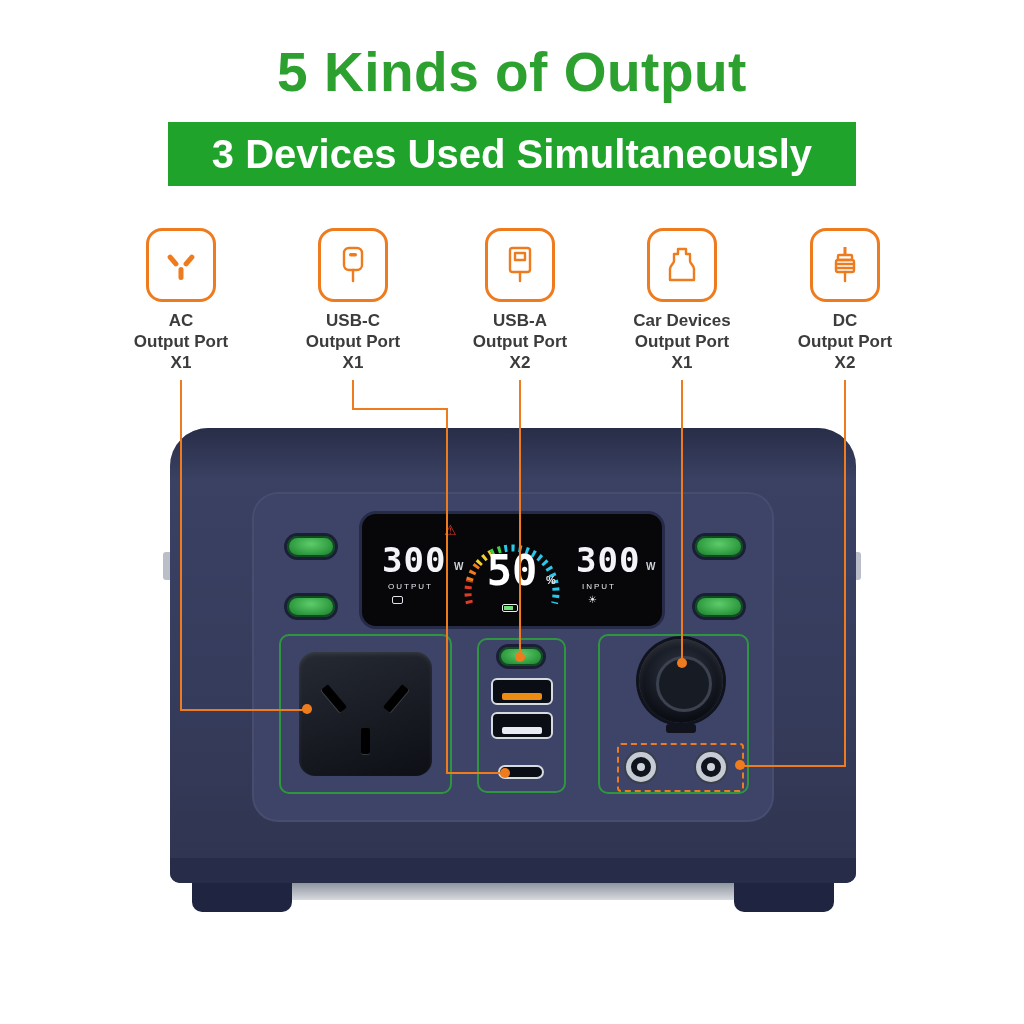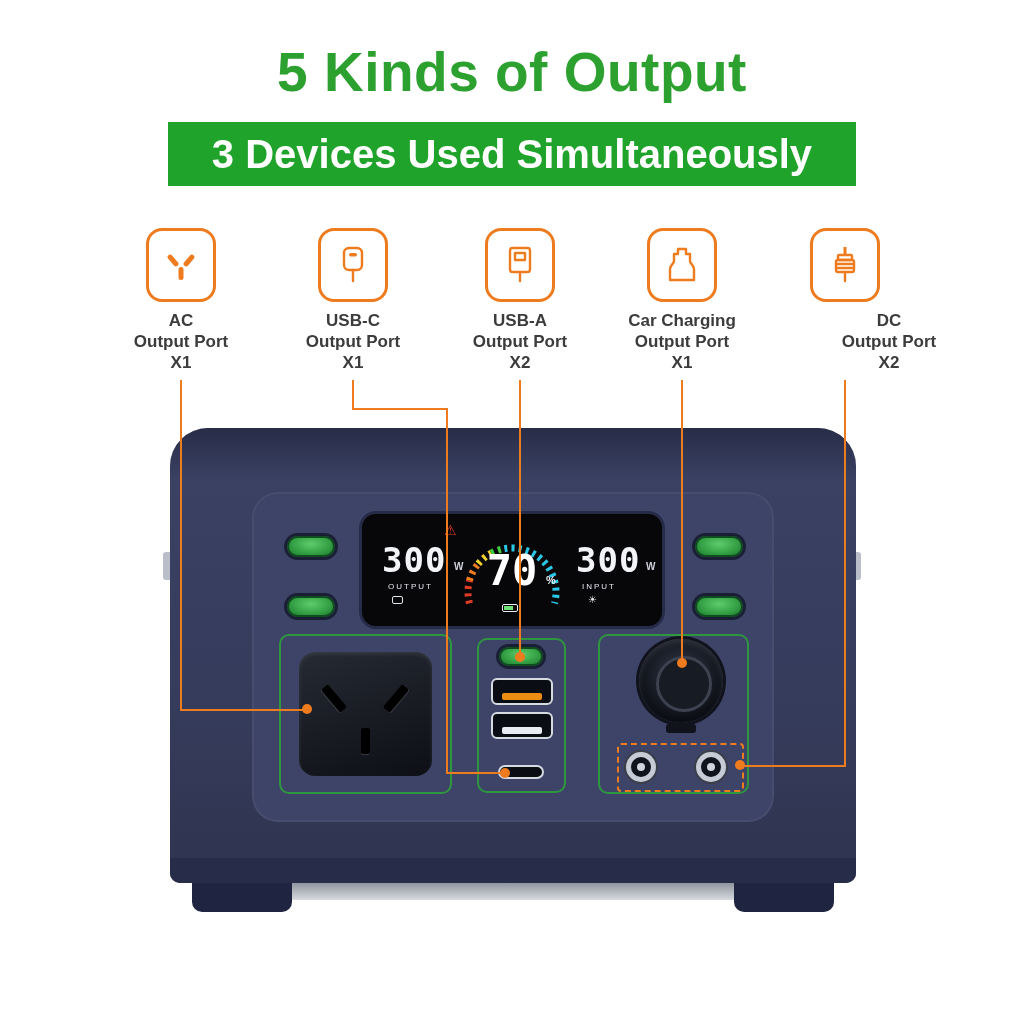--- a/index.html
+++ b/index.html
@@ -10,21 +10,21 @@
   .title{position:absolute;top:40px;left:0;width:100%;text-align:center;font-size:55px;font-weight:bold;color:var(--green,#2da12f);letter-spacing:.5px;}
   .banner{position:absolute;left:168px;top:122px;width:688px;height:64px;background:var(--banner_green,#1fa32a);color:#fff;font-size:40px;font-weight:bold;text-align:center;line-height:64px;}
 
   
   .pbox{position:absolute;top:228px;width:70px;height:74px;border:3px solid var(--orange,#ee7b1e);border-radius:16px;background:#fff;display:flex;align-items:center;justify-content:center;z-index:20;}
   .pb0{left:146px}.pb1{left:318px}.pb2{left:485px}.pb3{left:647px}.pb4{left:810px}
   .pbox svg{display:block;}
   .picon-stroke{fill:none;stroke:var(--orange,#ee7b1e);stroke-width:2.4;stroke-linejoin:round;stroke-linecap:round;}
   .picon-fill{fill:var(--orange,#ee7b1e);}
   .plabel{position:absolute;top:310px;width:160px;text-align:center;font-weight:bold;color:var(--label_dark,#3c3c3c);font-size:17px;line-height:21px;z-index:20;}
-  .pl0{left:101px}.pl1{left:273px}.pl2{left:440px}.pl3{left:602px}.pl4{left:809px}
+  .pl0{left:101px}.pl1{left:273px}.pl2{left:440px}.pl3{left:602px}.pl4{left:765px}
 
   
   .lv{position:absolute;width:2px;background:var(--orange,#ee7b1e);z-index:30;}
   .lh{position:absolute;height:2px;background:var(--orange,#ee7b1e);z-index:30;}
   .ldot{position:absolute;width:10px;height:10px;border-radius:50%;background:var(--orange,#ee7b1e);z-index:31;}
   .l-ac-v{left:180px;top:380px;height:330px;}
   .l-ac-h{left:180px;top:709px;width:127px;}
   .d-ac{left:302px;top:704px;}
   .l-usbc-v1{left:352px;top:380px;height:30px;}
   .l-usbc-h1{left:352px;top:408px;width:96px;}
@@ -179,21 +179,21 @@
     <div>USB-C</div>
     <div>Output Port</div>
     <div>X1</div>
   </div>
   <div class="plabel pl2">
     <div>USB-A</div>
     <div>Output Port</div>
     <div>X2</div>
   </div>
   <div class="plabel pl3">
-    <div>Car Charging</div>
+    <div>Car Devices</div>
     <div>Output Port</div>
     <div>X1</div>
   </div>
   <div class="plabel pl4">
     <div>DC</div>
     <div>Output Port</div>
     <div>X2</div>
   </div>
 
   <div class="lv l-ac-v"></div>
@@ -228,21 +228,21 @@
     <div class="abs out-label">OUTPUT</div>
     <div class="abs dicon1"></div>
     <div class="abs warn">⚠</div>
     <svg class="gauge" width="124" height="92" viewBox="0 0 124 92">
       <path class="garc arc-red" d="M19.5,77.4 A44,44 0 0 1 19.5,54.6"></path>
       <path class="garc arc-orange" d="M19.5,54.6 A44,44 0 0 1 28.3,37.7"></path>
       <path class="garc arc-yellow" d="M28.3,37.7 A44,44 0 0 1 41.3,27.1"></path>
       <path class="garc arc-green" d="M41.3,27.1 A44,44 0 0 1 54.4,22.7"></path>
       <path class="garc arc-cyan" d="M54.4,22.7 A44,44 0 0 1 104.5,77.4"></path>
     </svg>
-    <div class="abs dnum pct">70</div>
+    <div class="abs dnum pct">50</div>
     <div class="abs pctsign">%</div>
     <div class="abs batt"></div>
     <div class="abs dnum in-num">300</div>
     <div class="abs in-w">W</div>
     <div class="abs in-label">INPUT</div>
     <div class="abs sun">☀</div>
   </div>
 
   <div class="gbtn b1"></div>
   <div class="gbtn b2"></div>

